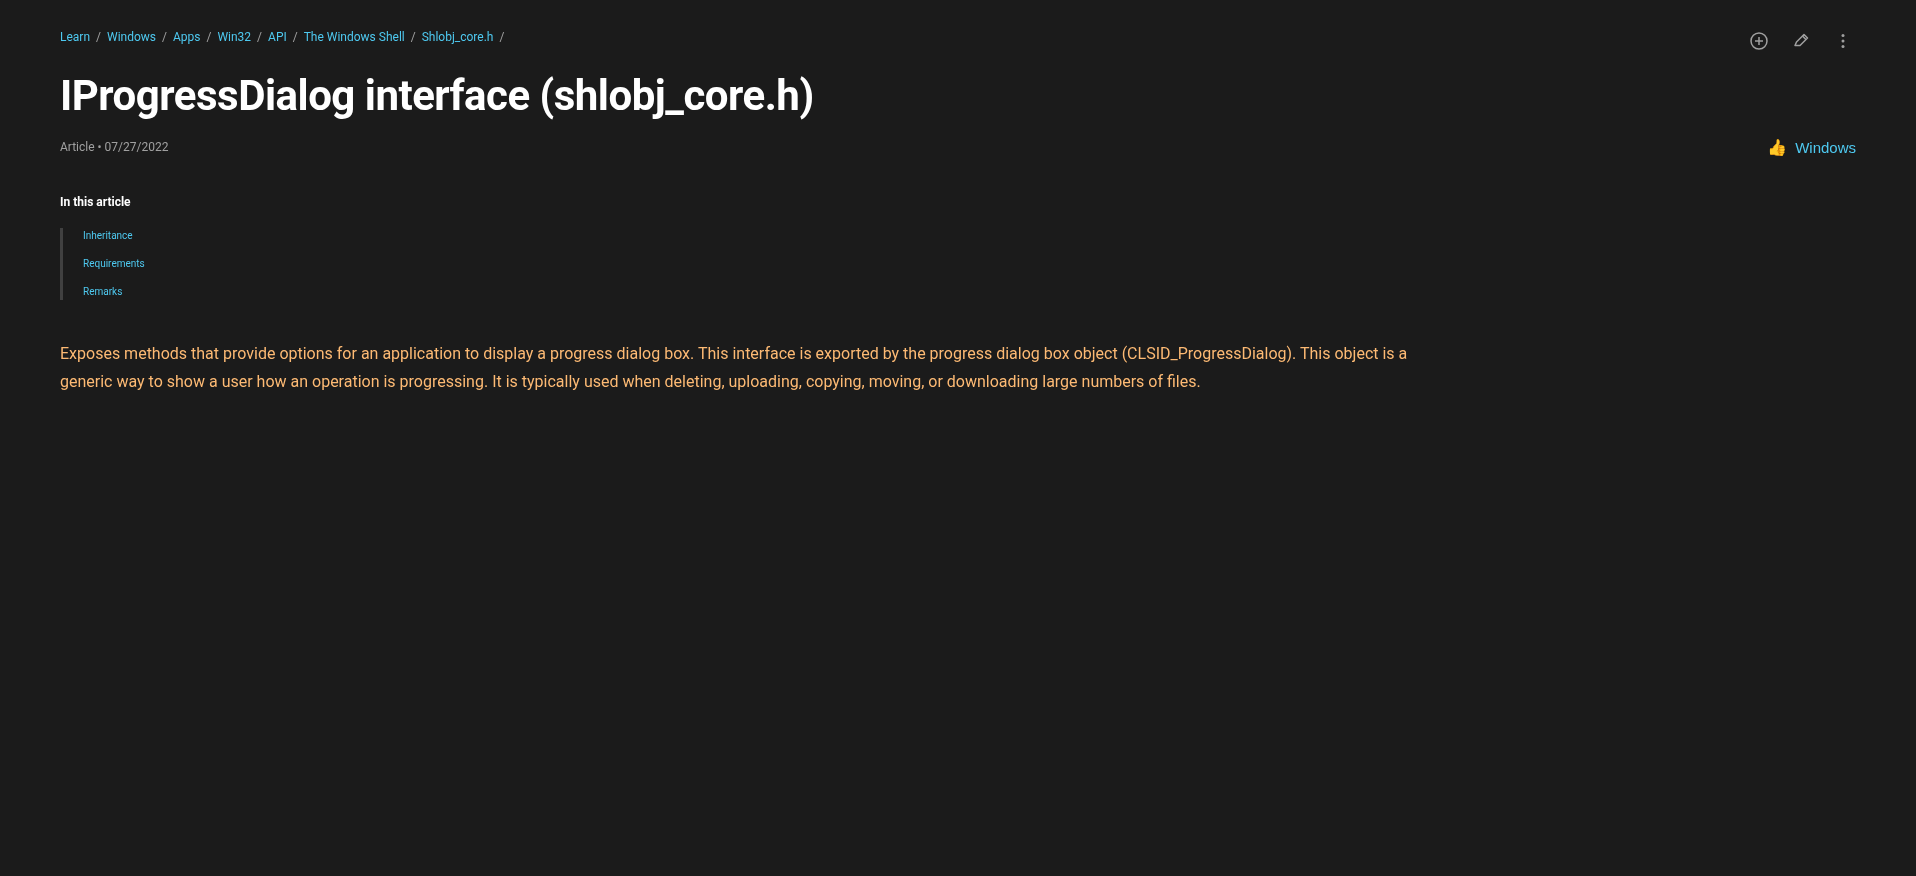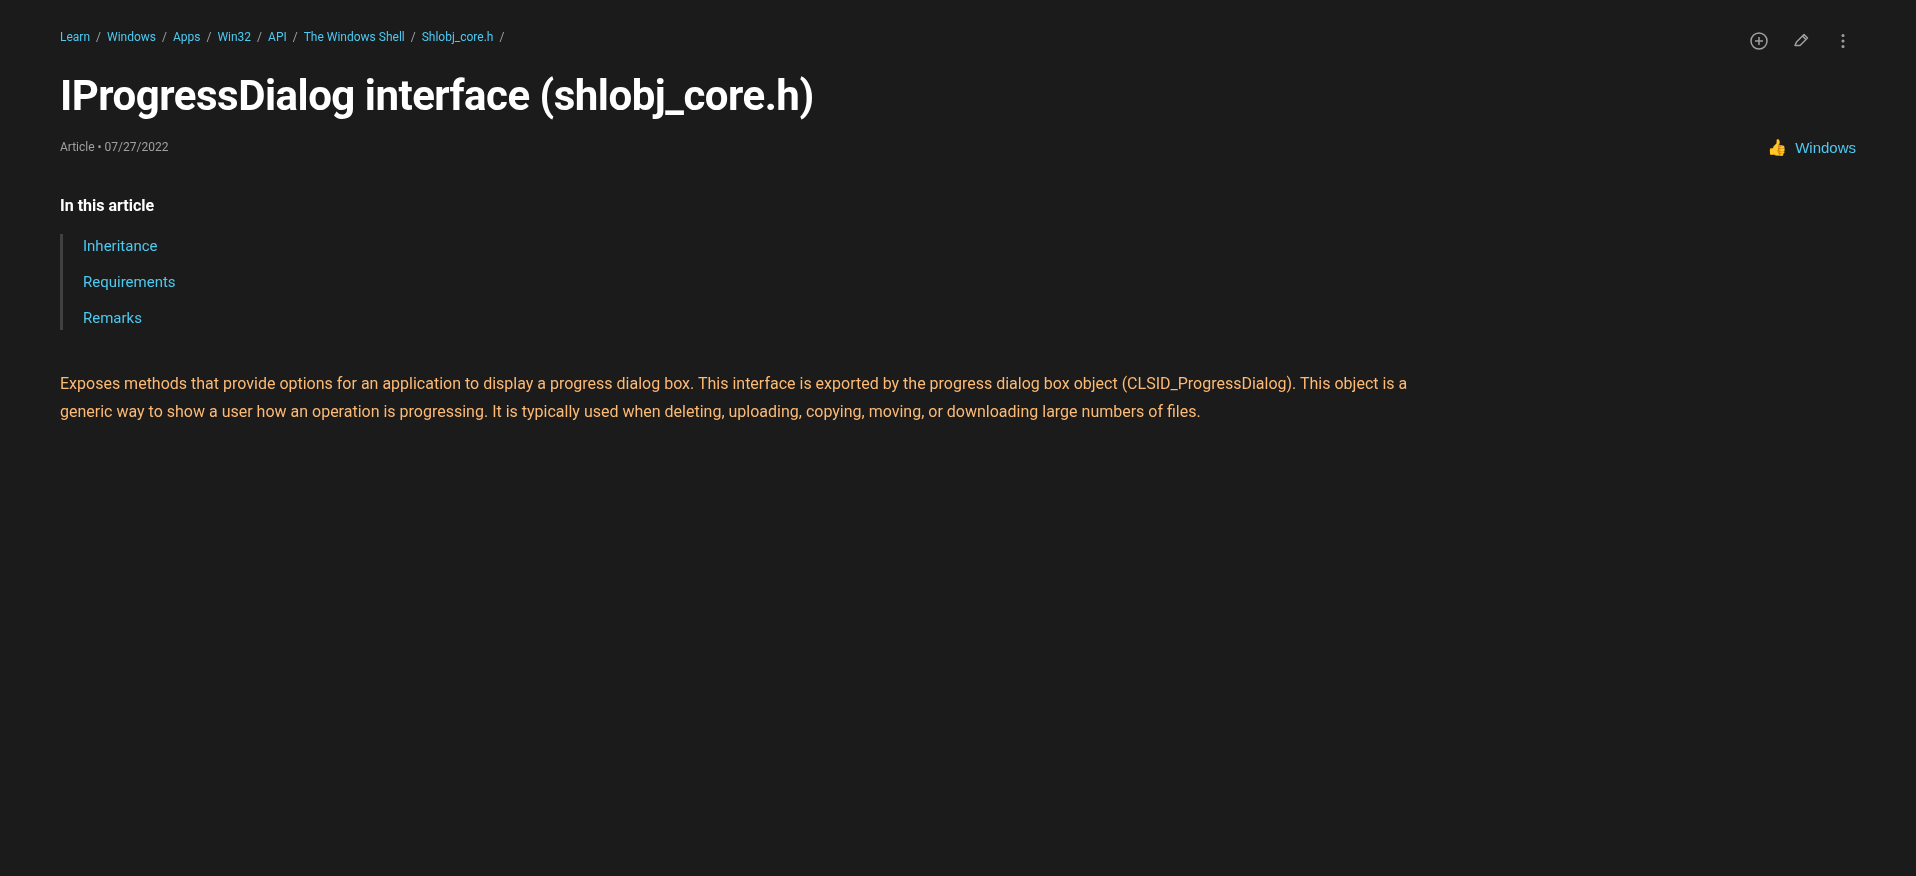--- a/index.html
+++ b/index.html
@@ -106,40 +106,40 @@
       font-size: 15px;
       font-weight: 500;
     }
 
     .feedback-icon {
       font-size: 16px;
     }
 
     
     .section-heading {
-      font-size: 16px;
+      font-size: 12px;
       font-weight: 700;
       color: #ffffff;
       margin-bottom: 16px;
     }
 
     
     .toc {
       border-left: 3px solid #404040;
       padding-left: 20px;
       margin-bottom: 40px;
       display: flex;
       flex-direction: column;
       gap: 12px;
     }
 
     .toc-link {
       color: #4ec9f0;
       text-decoration: none;
-      font-size: 15px;
+      font-size: 10px;
       cursor: pointer;
     }
 
     
     .description {
       font-size: 16px;
       color: #fdba74;
       line-height: 1.75;
       max-width: 1400px;
     }

